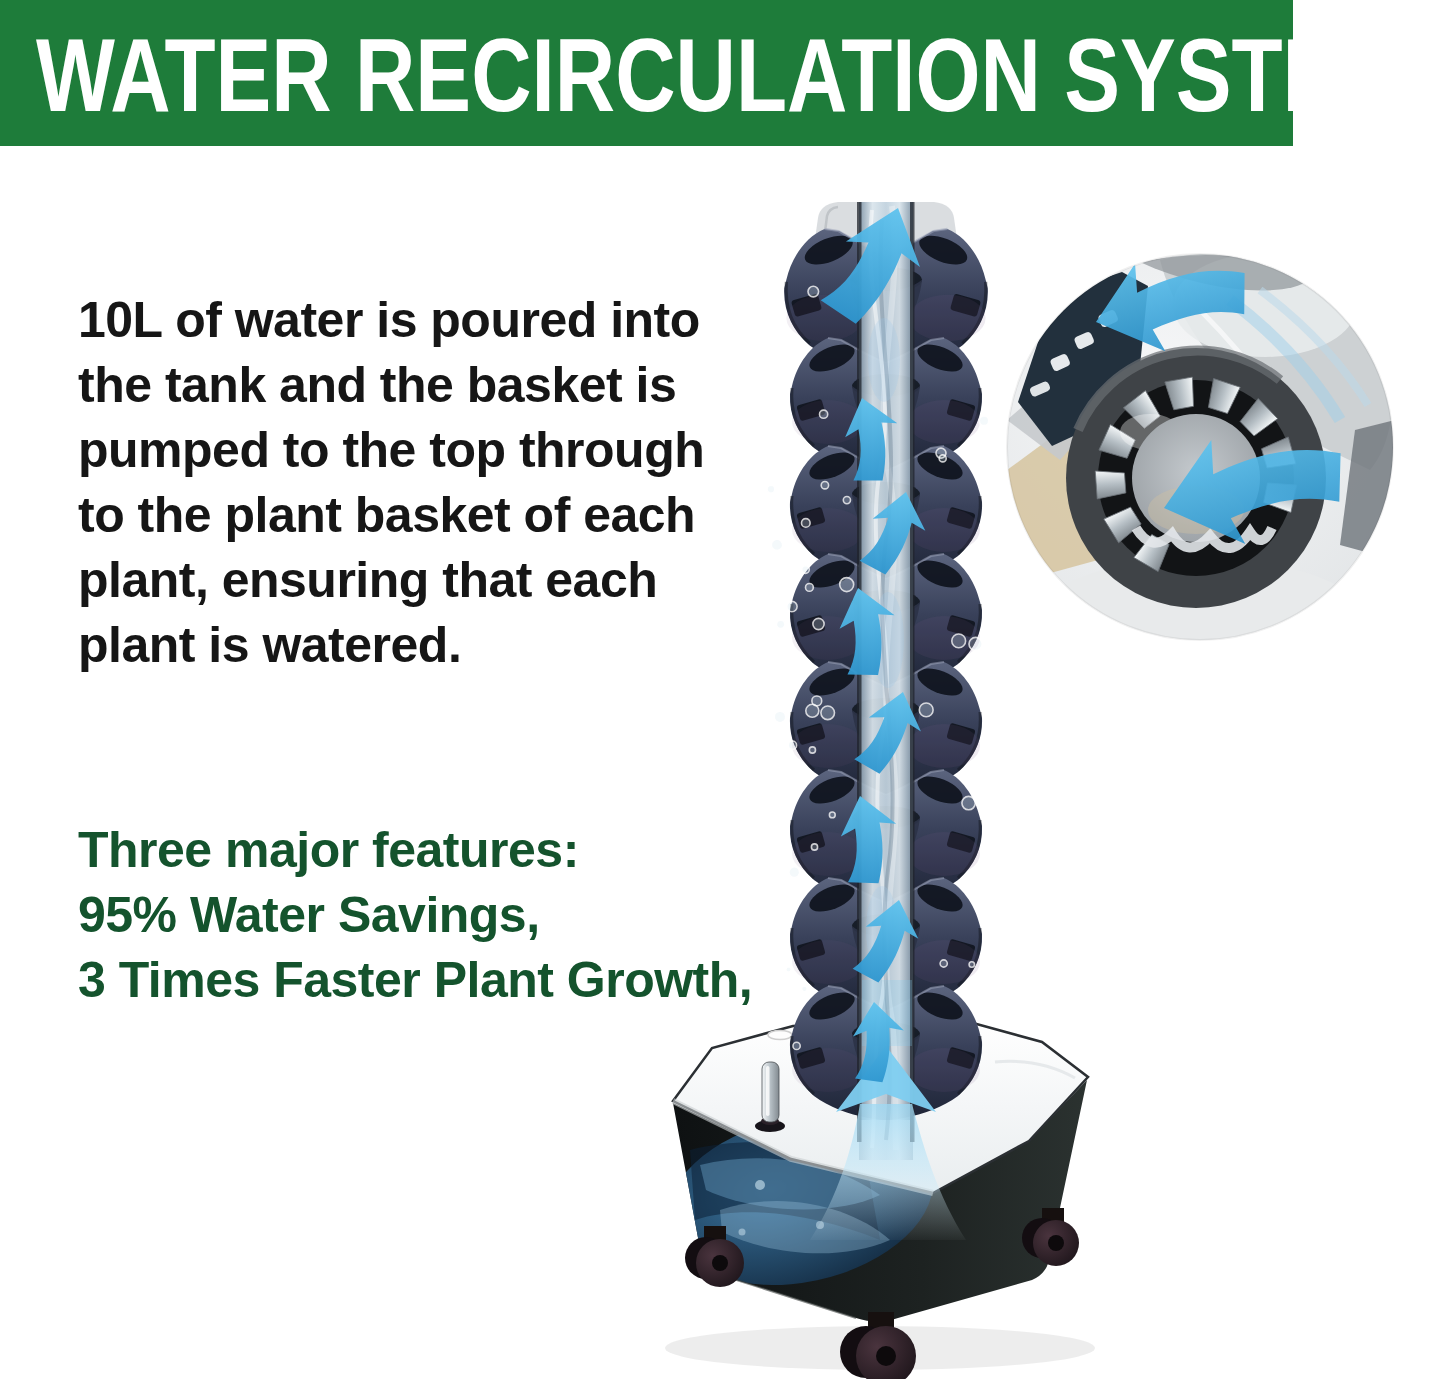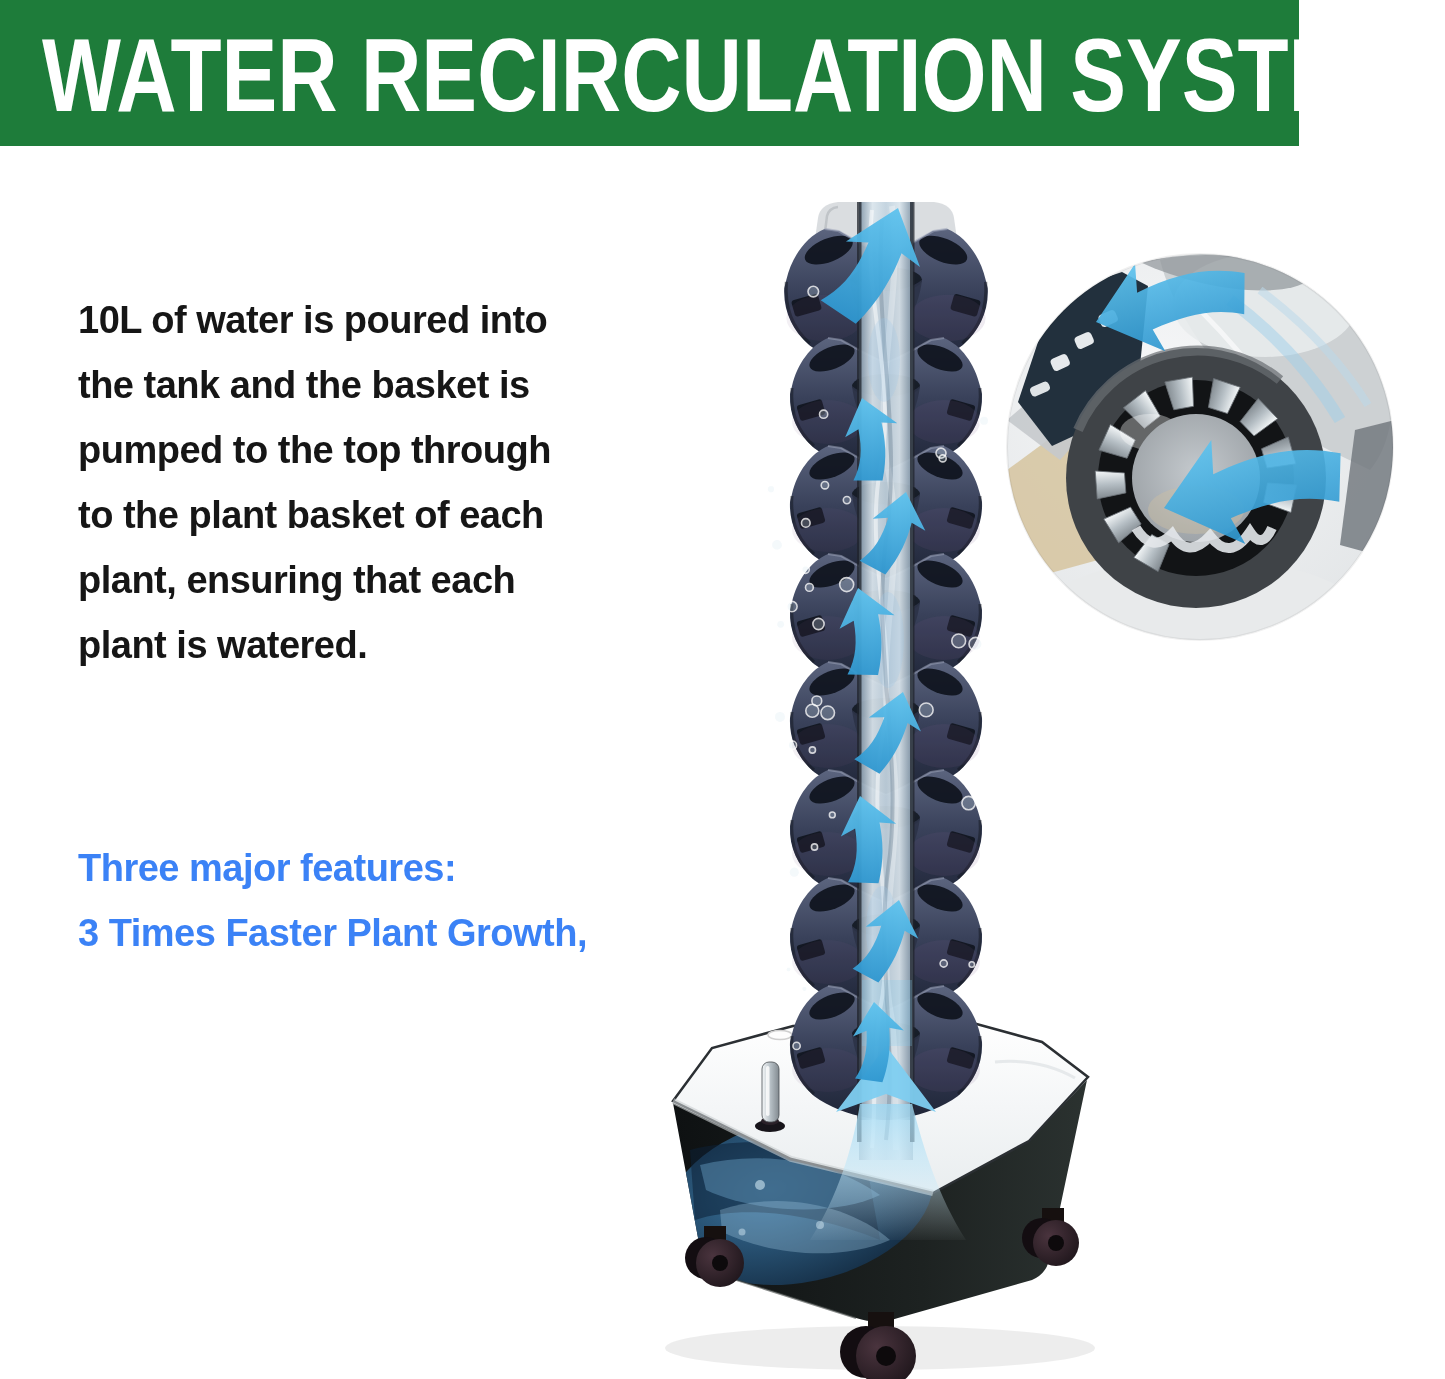--- a/index.html
+++ b/index.html
@@ -1,21 +1,21 @@
 <!DOCTYPE html>
 <html><head>
 <meta charset="utf-8">
 <style>
   html,body{margin:0;padding:0;background:#ffffff;}
   #page{position:relative;width:1445px;height:1379px;background:#ffffff;overflow:hidden;
         font-family:"Liberation Sans",sans-serif;}
   #figure-svg{position:absolute;left:0;top:0;}
-  .banner{position:absolute;left:0;top:0;width:1293px;height:146px;padding-left:6px;}
+  .banner{position:absolute;left:0;top:0;width:1293px;height:146px;}
   .banner svg{display:block;}
-  .textblock{position:absolute;left:78px;font-weight:bold;font-size:38px;
+  .textblock{position:absolute;left:78px;font-weight:bold;font-size:50px;
              letter-spacing:-0.5px;line-height:65px;white-space:nowrap;}
   .textblock div{height:65px;}
   #description{top:288px;}
   #features{top:818px;}
 </style>
 </head>
 <body>
 
 <div id="page">
 
@@ -294,18 +294,19 @@
 
   <div id="description" class="textblock" style="color: rgb(22, 22, 22);">
     <div>10L of water is poured into</div>
     <div>the tank and the basket is</div>
     <div>pumped to the top through</div>
     <div>to the plant basket of each</div>
     <div>plant, ensuring that each</div>
     <div>plant is watered.</div>
   </div>
 
-  <div id="features" class="textblock" style="color: #3b82f6; margin-top: 18px;">
+  <div id="features" class="textblock" style="color: #14532d;">
     <div>Three major features:</div>
+    <div>95% Water Savings,</div>
     <div>3 Times Faster Plant Growth,</div>
   </div>
 
 </div>
 
 </body></html>

